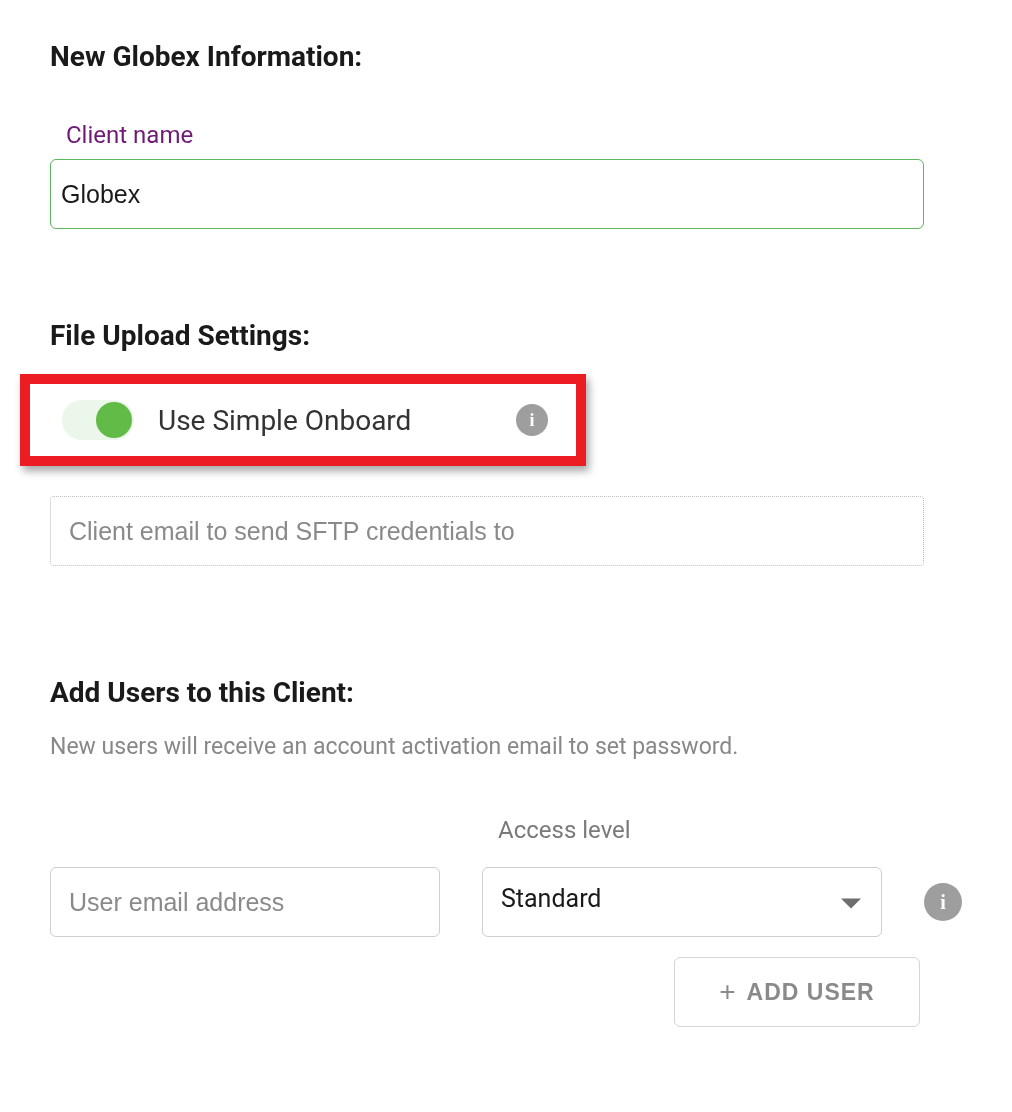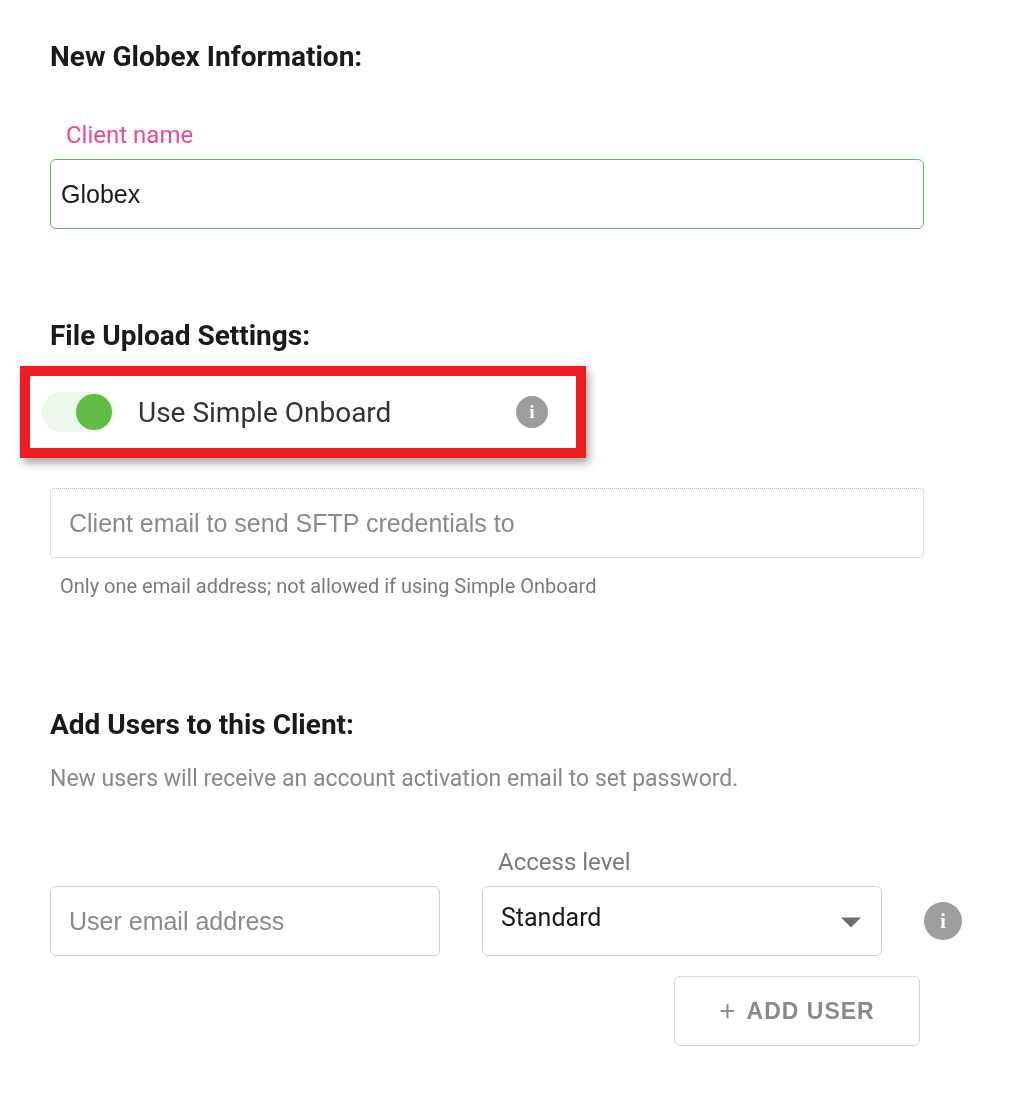--- a/index.html
+++ b/index.html
@@ -14,21 +14,21 @@
       width: 1012px;
     }
     .section-heading {
       font-size: 28px;
       font-weight: 700;
       color: #1a1a1a;
       margin-bottom: 40px;
     }
     .field-label {
       font-size: 24px;
-      color: #ec4899;
+      color: #701a75;
       margin-bottom: 10px;
       margin-left: 16px;
       margin-top: 48px;
     }
     .text-input {
       width: 874px;
       height: 70px;
       border: 1px solid #5cb85c;
       border-radius: 6px;
       padding: 0 10px;
@@ -38,28 +38,28 @@
       background: #fff;
     }
     .text-input::placeholder { color: #8a8a8a; }
 
     .section-gap { margin-top: 90px; }
 
     
     .highlight-box {
       width: 566px;
       border: 10px solid #ec1c23;
-      padding: 16px 28px 16px 12px;
+      padding: 16px 28px 16px 32px;
       display: flex;
       align-items: center;
       gap: 24px;
       box-shadow: 3px 5px 8px rgba(0,0,0,.35);
       background: #fff;
       position: relative;
-      margin-top: 14px;
+      margin-top: 22px;
       margin-left: -30px;
     }
     .toggle {
       width: 72px;
       height: 40px;
       border-radius: 20px;
       background: #eaf7ea;
       position: relative;
       flex-shrink: 0;
       cursor: pointer;
@@ -136,21 +136,21 @@
       font-size: 25px;
       color: #1a1a1a;
       outline: none;
     }
     .email-input::placeholder { color: #8a8a8a; }
 
     .access-col { display: flex; flex-direction: column; }
     .access-label {
       font-size: 24px;
       color: #7a7a7a;
-      margin-bottom: 10px;
+      margin-bottom: 23px;
       margin-left: 16px;
     }
     .select-box {
       width: 400px;
       height: 70px;
       border: 1px solid #cfcfcf;
       border-radius: 6px;
       padding: 0 50px 8px 18px;
       font-size: 25px;
       color: #1a1a1a;
@@ -216,21 +216,20 @@
 
   <div class="highlight-box">
     <div class="toggle">
       <div class="knob"></div>
     </div>
     <span class="toggle-label">Use Simple Onboard</span>
     <span class="info-icon">i</span>
   </div>
 
   <input type="text" class="dotted-input" placeholder="Client email to send SFTP credentials to" style="">
-  <div class="helper-text">Only one email address; not allowed if using Simple Onboard</div>
 </div>
 
 <div class="add-users-section">
   <h2 class="section-heading" style="margin-bottom:0">Add Users to this Client:</h2>
   <div class="sub-description">New users will receive an account activation email to set password.</div>
 
   <div class="user-row">
     <input type="text" class="email-input" placeholder="User email address" style="">
 
     <div class="access-col">

